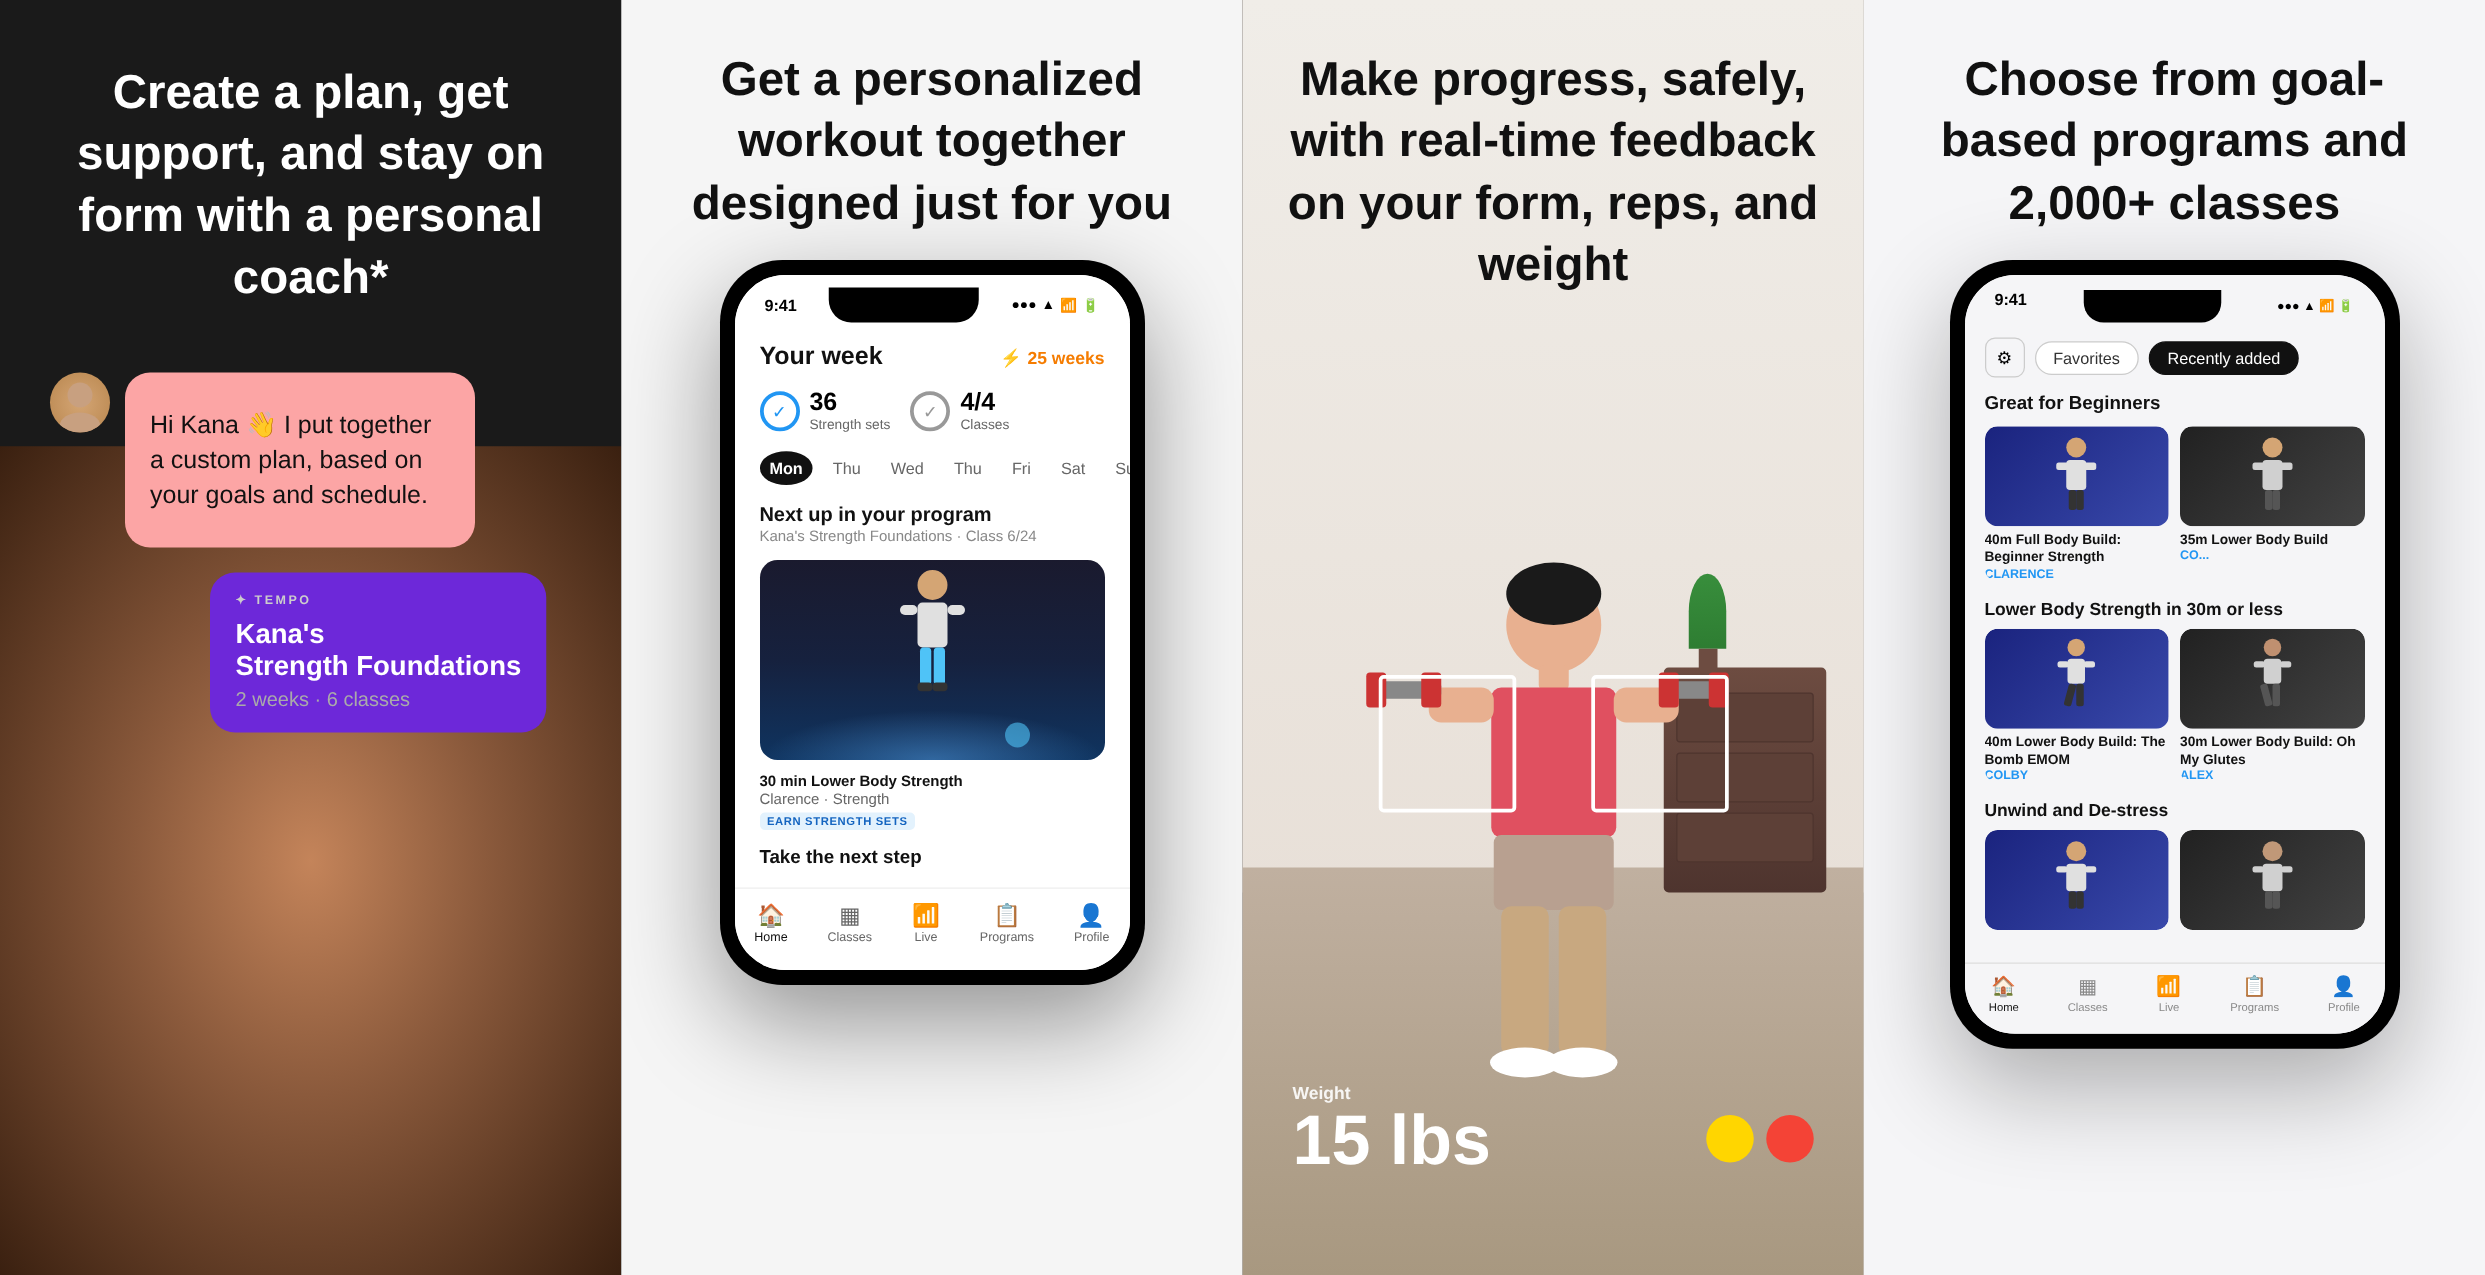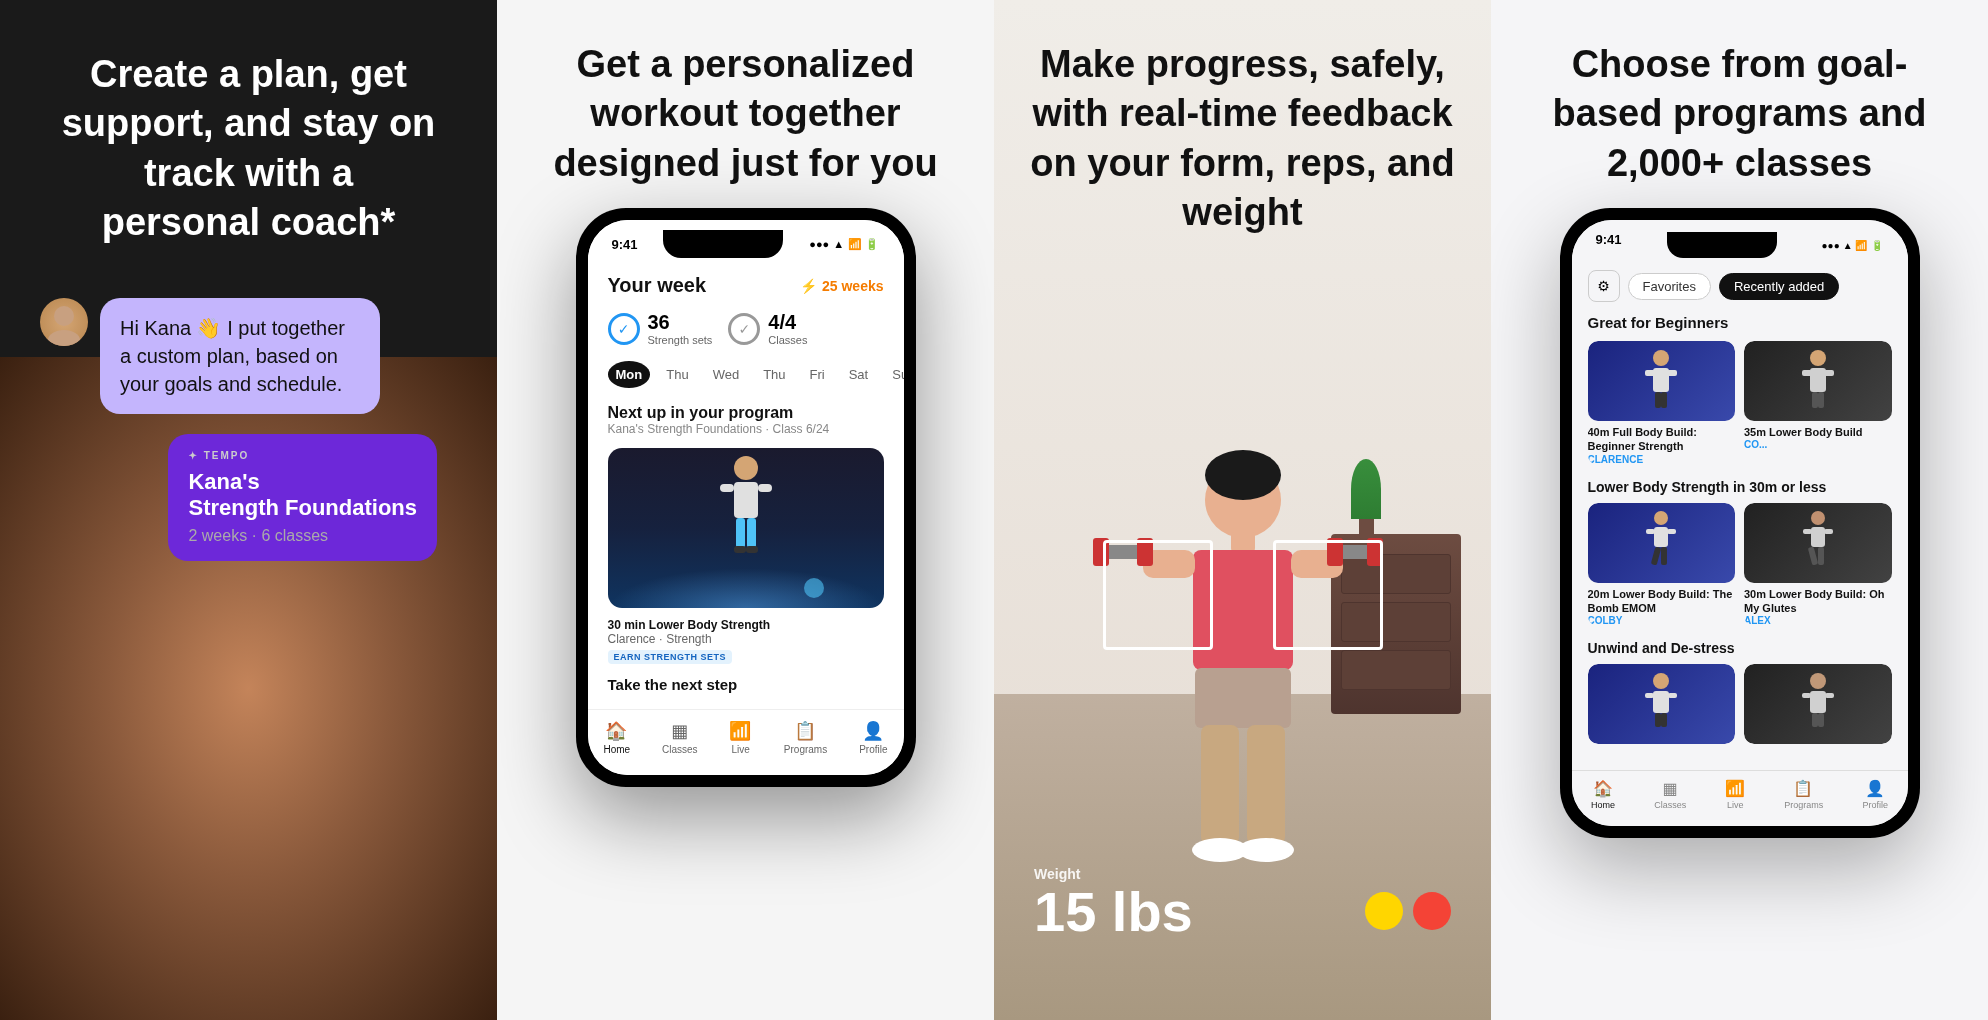--- a/index.html
+++ b/index.html
@@ -75,23 +75,23 @@
     }
     .avatar-small-right {
       width: 48px;
       height: 48px;
       border-radius: 50%;
       background: radial-gradient(circle, #c8a090, #a07060);
       flex-shrink: 0;
       overflow: hidden;
     }
     .bubble-white {
-      background: #c4b5fd;
+      background: #fca5a5;
       border-radius: 20px;
-      padding: 16px 20px;
+      padding: 28px 20px;
       max-width: 280px;
       font-size: 20px;
       line-height: 1.4;
       color: #111;
       font-weight: 500;
     }
     .bubble-dark {
       background: #6d28d9;
       border-radius: 20px;
       padding: 16px 20px;
@@ -498,21 +498,21 @@
     }
     .p4-nav-item.active { color: #111; }
     .p4-nav-icon { font-size: 16px; }
   </style>
 </head>
 <body>
 
 <div class="panel panel-1">
   <div class="panel-1-bg"></div>
   <div class="panel-1-top">
-    <h2 class="panel-1-title">Create a plan, get support, and stay on track with a personal coach*</h2>
+    <h2 class="panel-1-title">Create a plan, get support, and stay on form with a personal coach*</h2>
   </div>
   <div class="chat-area">
     <div class="chat-bubble-left">
       <div class="avatar-small">
         <svg width="48" height="48" viewBox="0 0 48 48">
           <circle cx="24" cy="18" r="10" fill="#c8a080"></circle>
           <ellipse cx="24" cy="42" rx="16" ry="10" fill="#c8a080"></ellipse>
         </svg>
       </div>
       <div class="bubble-white">
@@ -801,21 +801,21 @@
                   <circle cx="30" cy="10" r="7" fill="#d4a574"></circle>
                   <rect x="23" y="19" width="14" height="20" rx="3" fill="#e0e0e0"></rect>
                   <rect x="15" y="21" width="9" height="5" rx="2" fill="#e0e0e0"></rect>
                   <rect x="36" y="21" width="9" height="5" rx="2" fill="#e0e0e0"></rect>
 
                   <rect x="22" y="39" width="6" height="18" rx="2" fill="#333" transform="rotate(15,25,48)"></rect>
                   <rect x="30" y="39" width="6" height="18" rx="2" fill="#333"></rect>
                 </svg>
               </div>
             </div>
-            <div class="card-title">20m Lower Body Build: The Bomb EMOM</div>
+            <div class="card-title">40m Lower Body Build: The Bomb EMOM</div>
             <div class="card-trainer">COLBY</div>
           </div>
           <div class="class-card">
             <div class="class-thumb">
               <div class="thumb-bg-dark">
                 <svg width="60" height="70" viewBox="0 0 60 70">
                   <circle cx="30" cy="10" r="7" fill="#c09070"></circle>
                   <rect x="23" y="19" width="14" height="20" rx="3" fill="#d0d0d0"></rect>
                   <rect x="15" y="21" width="9" height="5" rx="2" fill="#d0d0d0"></rect>
                   <rect x="36" y="21" width="9" height="5" rx="2" fill="#d0d0d0"></rect>

